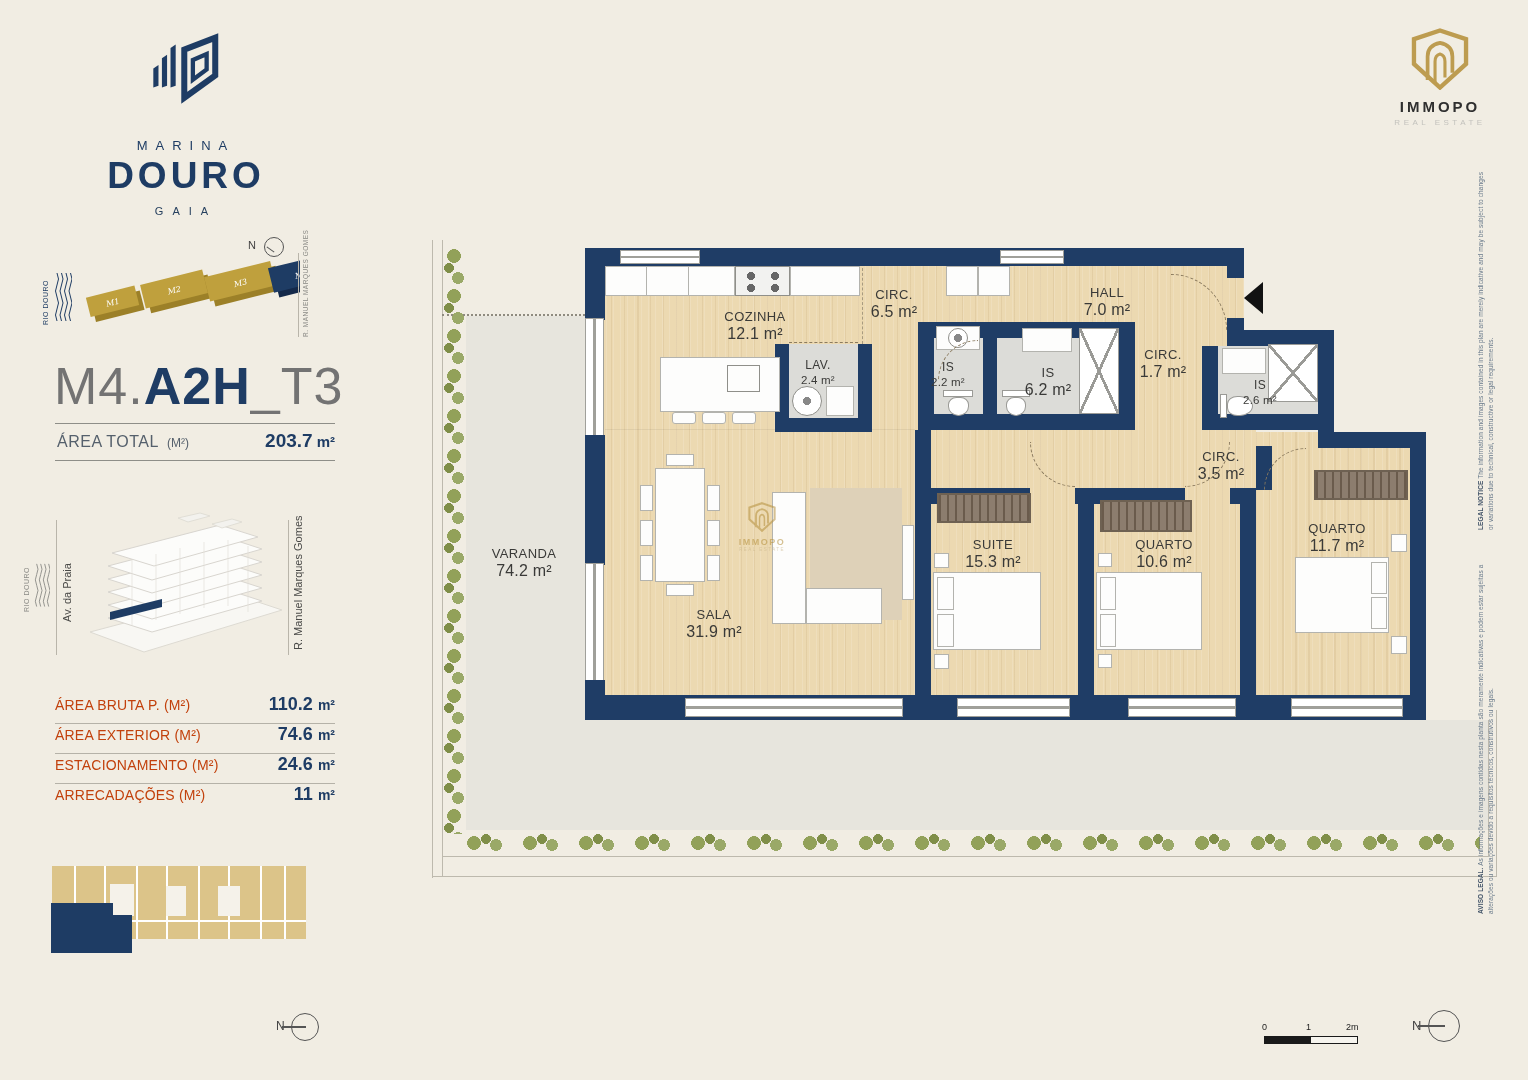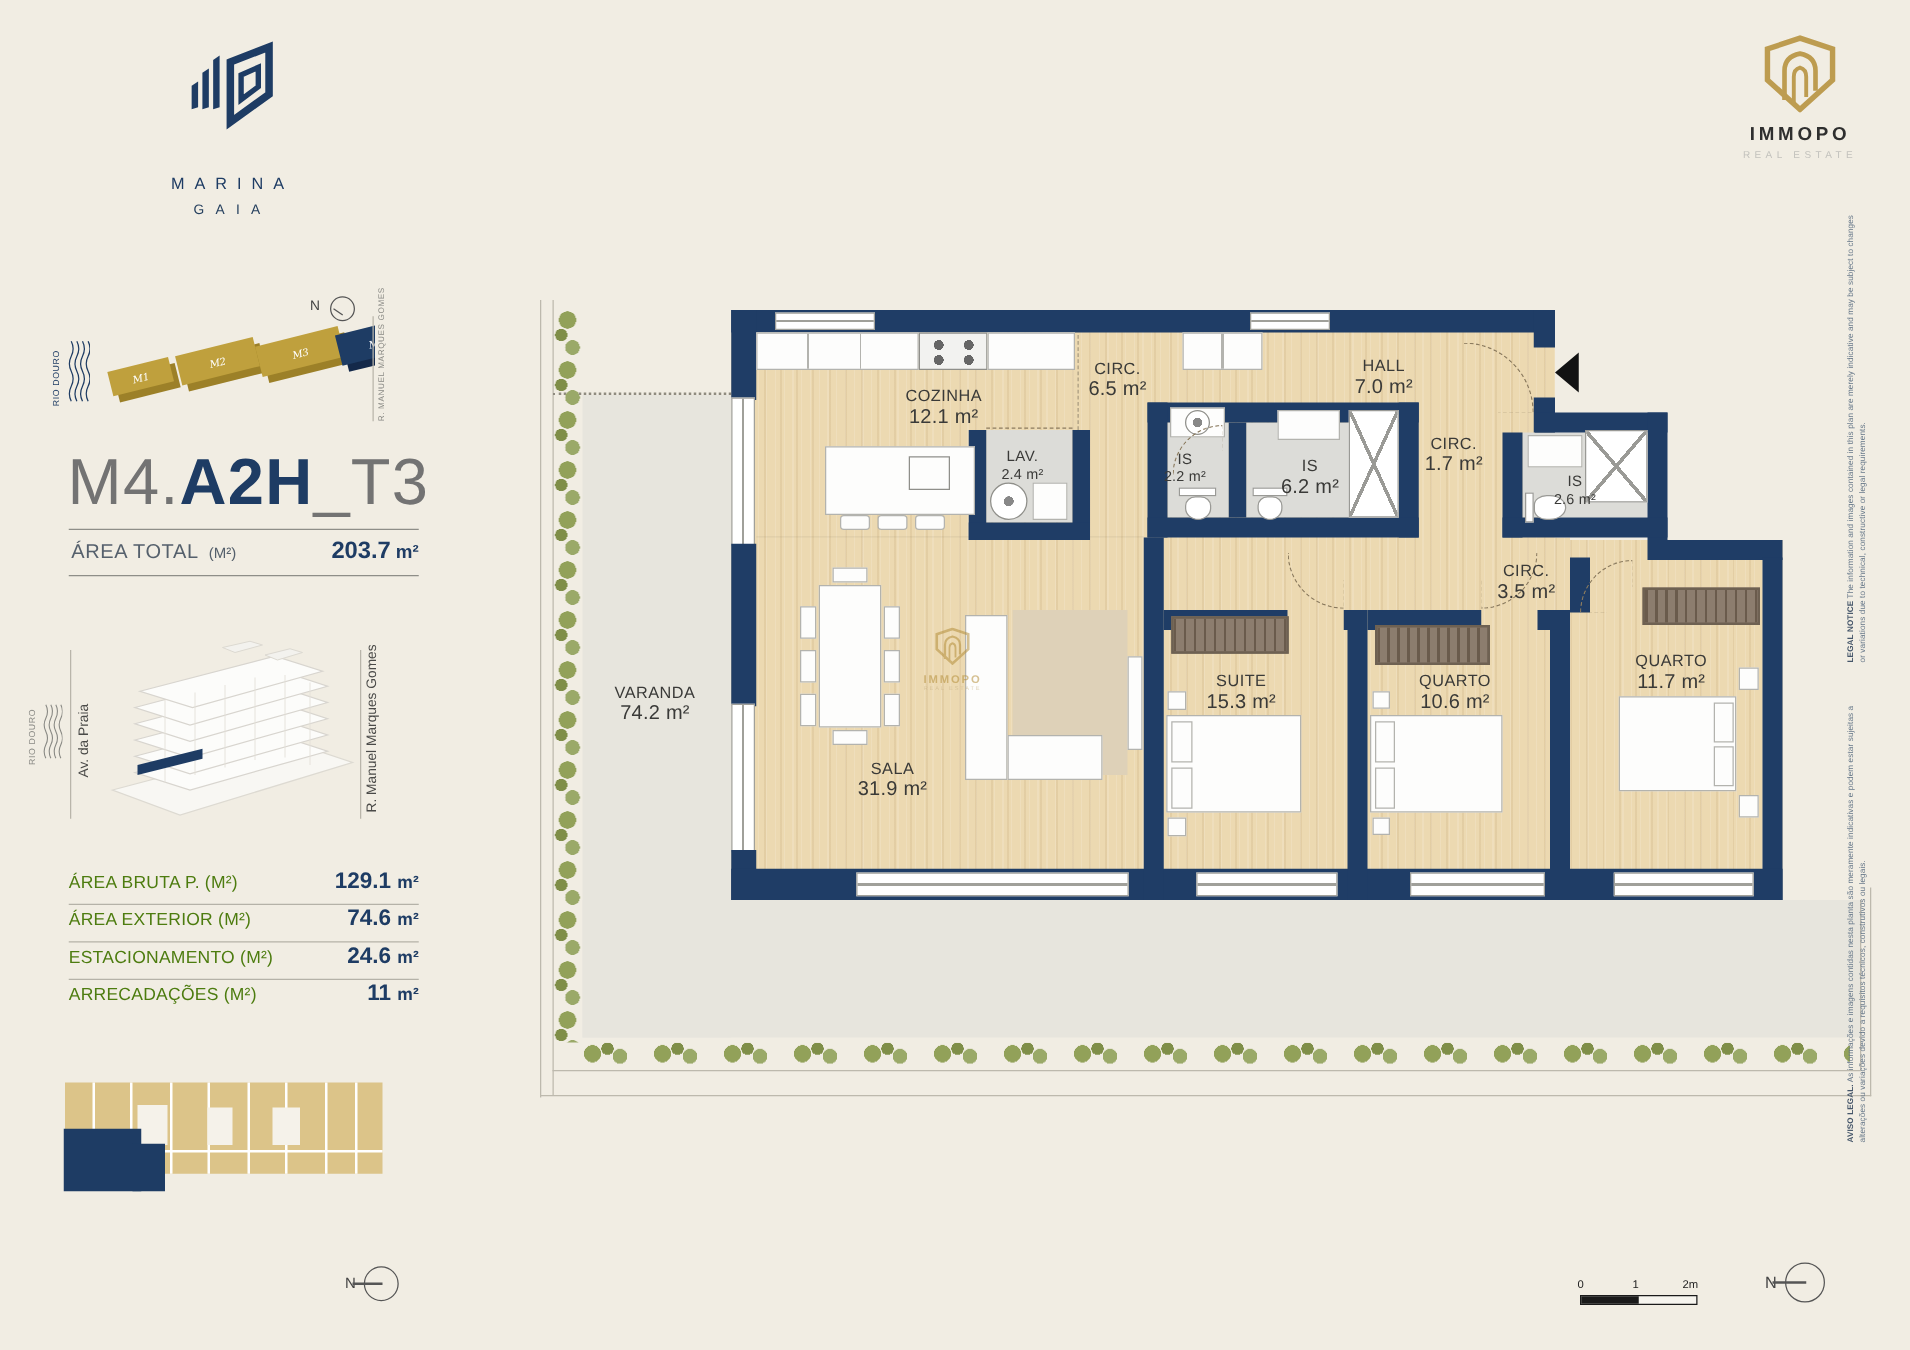--- a/index.html
+++ b/index.html
@@ -20,21 +20,21 @@
   .at-label{font-size:16px;color:#55606c;letter-spacing:.5px;}
   .at-note{font-size:12px;color:#55606c;margin-left:8px;flex:1;}
   .at-val{font-size:19px;font-weight:bold;color:#1E3C64;}
   .at-unit{font-size:15px;font-weight:bold;color:#1E3C64;font-style:normal;margin-left:4px;}
   .bld{left:20px;top:492px;width:320px;height:195px;}
   .street-line{width:1px;background:#b9b5aa;}
   .street-lbl{font-size:11px;color:#4a4a48;}
   .tiny-lbl{font-size:7px;color:#5a6b7a;letter-spacing:.5px;}
   .table{left:55px;top:694px;width:280px;}
   .trow{display:flex;align-items:baseline;height:29px;}
-  .tl{font-size:14px;color:#4d7c0f;flex:1;letter-spacing:.2px;}
+  .tl{font-size:14px;color:#c2410c;flex:1;letter-spacing:.2px;}
   .tv{font-size:18px;font-weight:bold;color:#1E3C64;}
   .tu{font-size:14px;font-weight:bold;color:#1E3C64;font-style:normal;margin-left:5px;}
   .tsep{height:1px;background:#b5b2a8;}
   
   .sp{left:40px;top:858px;width:290px;height:110px;}
   .sp-plate{position:absolute;left:12px;top:8px;width:254px;height:73px;background:#DCC489;}
   .sp-line{position:absolute;background:#fff;}
   .sp-core{position:absolute;background:#F5F2EA;}
   .sp-unit{position:absolute;background:#1E3C64;}
   
@@ -96,20 +96,21 @@
     <svg width="86" height="84" viewBox="0 0 100 96">
       <g fill="#1E3C64">
         <polygon points="12,66 18,64 18,40 12,44"></polygon>
         <polygon points="22,66 28,64 28,28 22,32"></polygon>
         <polygon points="32,66 38,64 38,16 32,20"></polygon>
       </g>
       <path d="M48 22 L84 8 L84 52 L48 78 Z" fill="none" stroke="#1E3C64" stroke-width="7"></path>
       <path d="M58 34 L74 27 L74 45 L58 57 Z" fill="none" stroke="#1E3C64" stroke-width="5"></path>
     </svg>
     <div class="brand-top">MARINA</div>
+    <div class="brand-main">DOURO</div>
     <div class="brand-sub">GAIA</div>
   </div>
 
   <div class="abs mp">
     <div class="abs vtxt tiny-lbl" style="left:2px;top:40px;height:52px;color:#1E3C64;">RIO DOURO</div>
     <svg class="abs" style="left:14px;top:38px;" width="18" height="56" viewBox="0 0 18 56">
       <g fill="none" stroke="#1E3C64" stroke-width="1">
         <path d="M3 2 Q6 8 3 14 Q0 20 3 26 Q6 32 3 38 Q0 44 3 50"></path>
         <path d="M7.5 2 Q10.5 8 7.5 14 Q4.5 20 7.5 26 Q10.5 32 7.5 38 Q4.5 44 7.5 50"></path>
         <path d="M12 2 Q15 8 12 14 Q9 20 12 26 Q15 32 12 38 Q9 44 12 50"></path>
@@ -194,21 +195,21 @@
         <polygon points="130,24 150,19 160,22 140,28"></polygon>
       </g>
     </svg>
     <div class="abs street-line" style="left:268px;top:28px;height:135px;"></div>
     <div class="abs vtxt street-lbl" style="left:272px;top:36px;height:122px;">R. Manuel Marques Gomes</div>
   </div>
 
   <div class="abs table">
     <div class="trow">
         <span class="tl">ÁREA BRUTA P. (M²)</span>
-        <span class="tv">129.1</span>
+        <span class="tv">110.2</span>
         <span class="tu">m²</span>
       </div>
     <div class="tsep"></div>
     <div class="trow">
         <span class="tl">ÁREA EXTERIOR (M²)</span>
         <span class="tv">74.6</span>
         <span class="tu">m²</span>
       </div>
     <div class="tsep"></div>
     <div class="trow">

